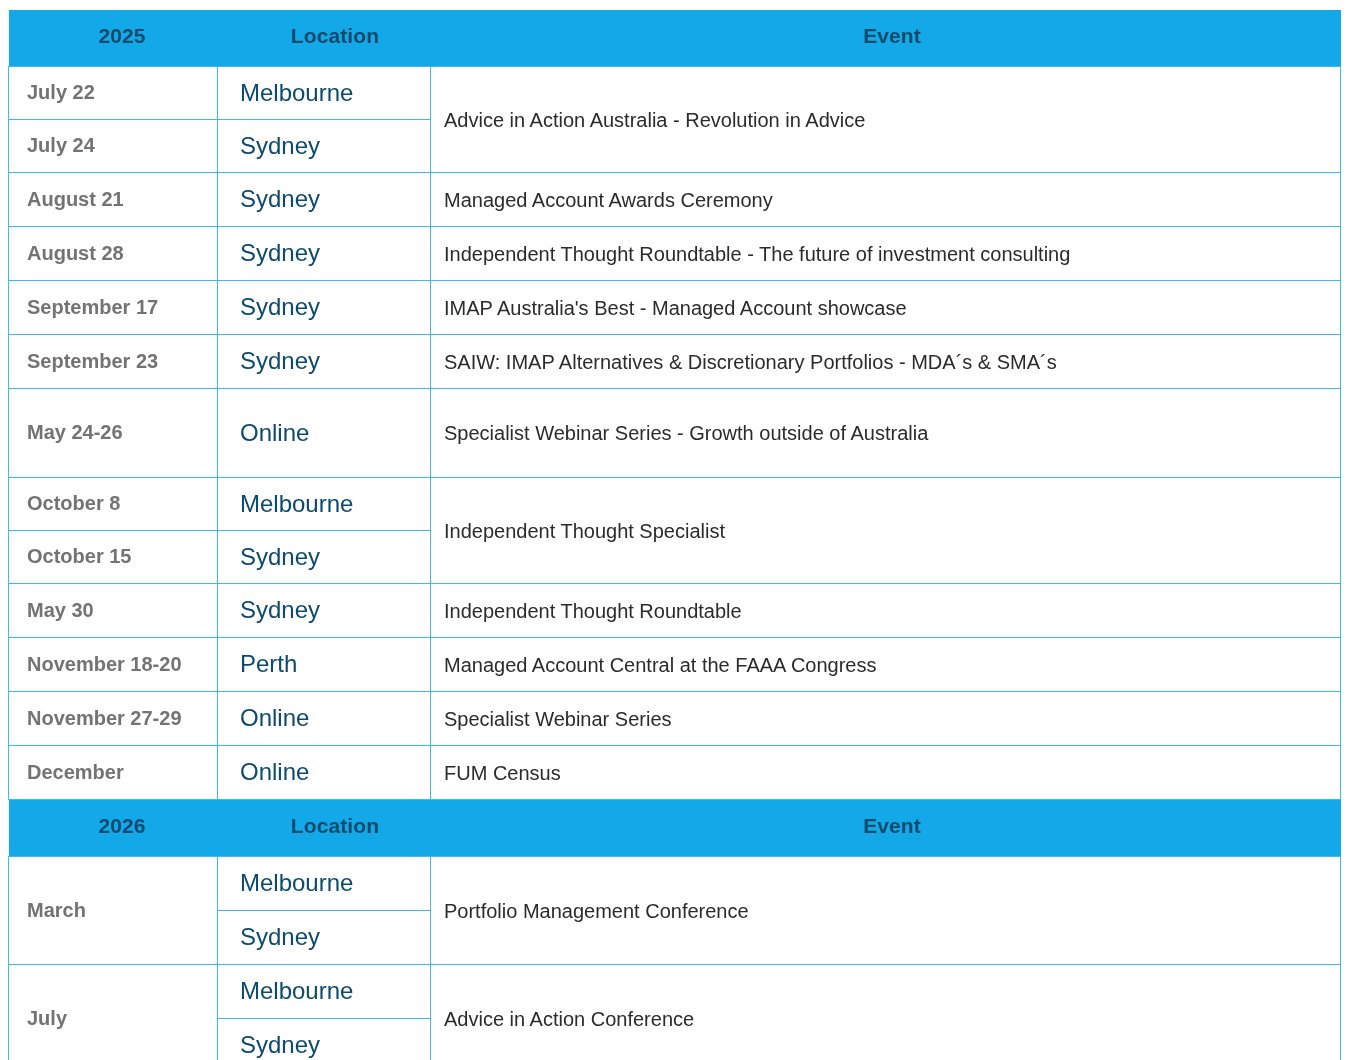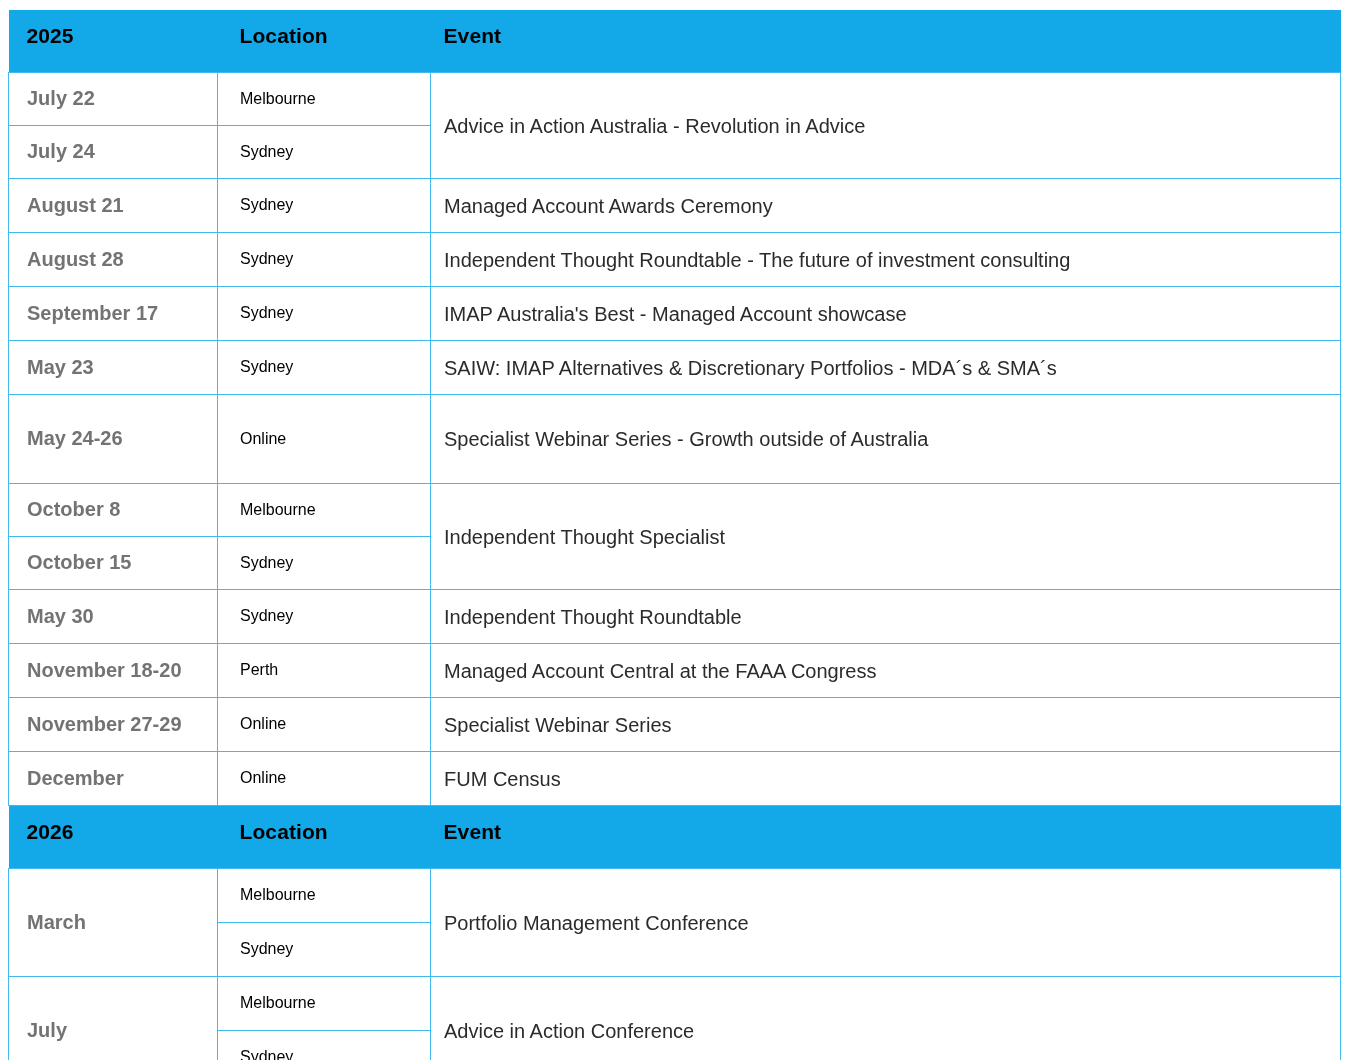--- a/index.html
+++ b/index.html
@@ -27,25 +27,25 @@
     width: 1332px;
   }
 
   table.cal col.c-date  { width: 209px; }
   table.cal col.c-loc   { width: 213px; }
   table.cal col.c-event { width: 910px; }
 
   
   tr.head-row th {
     background: #13A9E8;
-    color: #000000;
+    color: #0c4a6e;
     font-size: 21px;
     font-weight: bold;
-    text-align: left;
-    padding: 0 0 10px 18px;
+    text-align: center;
+    padding: 0 0 4px 18px;
     height: 52px;
     line-height: 52px;
     border: none;
     letter-spacing: 0.1px;
     white-space: nowrap;
   }
   tr.head-row th.th-loc   { padding-left: 22px; }
   tr.head-row th.th-event { padding-left: 13px; }
 
   
@@ -58,23 +58,23 @@
 
   td.date {
     padding: 8px 10px 8px 18px;
     font-size: 20px;
     font-weight: bold;
     color: #737373;
     line-height: 1.28;
   }
   td.loc {
     padding: 8px 10px 8px 22px;
-    font-size: 16px;
+    font-size: 24px;
     font-weight: normal;
-    color: #000000;
+    color: #0c4a6e;
     line-height: 1.28;
   }
   td.event {
     padding: 8px 14px 8px 13px;
     font-size: 20px;
     font-weight: normal;
     color: #2b2b2b;
     line-height: 1.3;
   }
 
@@ -124,21 +124,21 @@
         <td class="event">Independent Thought Roundtable - The future of investment consulting</td>
       </tr>
 
       <tr class="r-tall">
         <td class="date">September 17</td>
         <td class="loc">Sydney</td>
         <td class="event">IMAP Australia's Best - Managed Account showcase</td>
       </tr>
 
       <tr class="r-tall">
-        <td class="date">May 23</td>
+        <td class="date">September 23</td>
         <td class="loc">Sydney</td>
         <td class="event">SAIW: IMAP Alternatives &amp; Discretionary Portfolios - MDA´s &amp; SMA´s</td>
       </tr>
 
       <tr class="r-wrap">
         <td class="date">May 24-26</td>
         <td class="loc">Online</td>
         <td class="event">Specialist Webinar Series - Growth outside of Australia</td>
       </tr>
 

